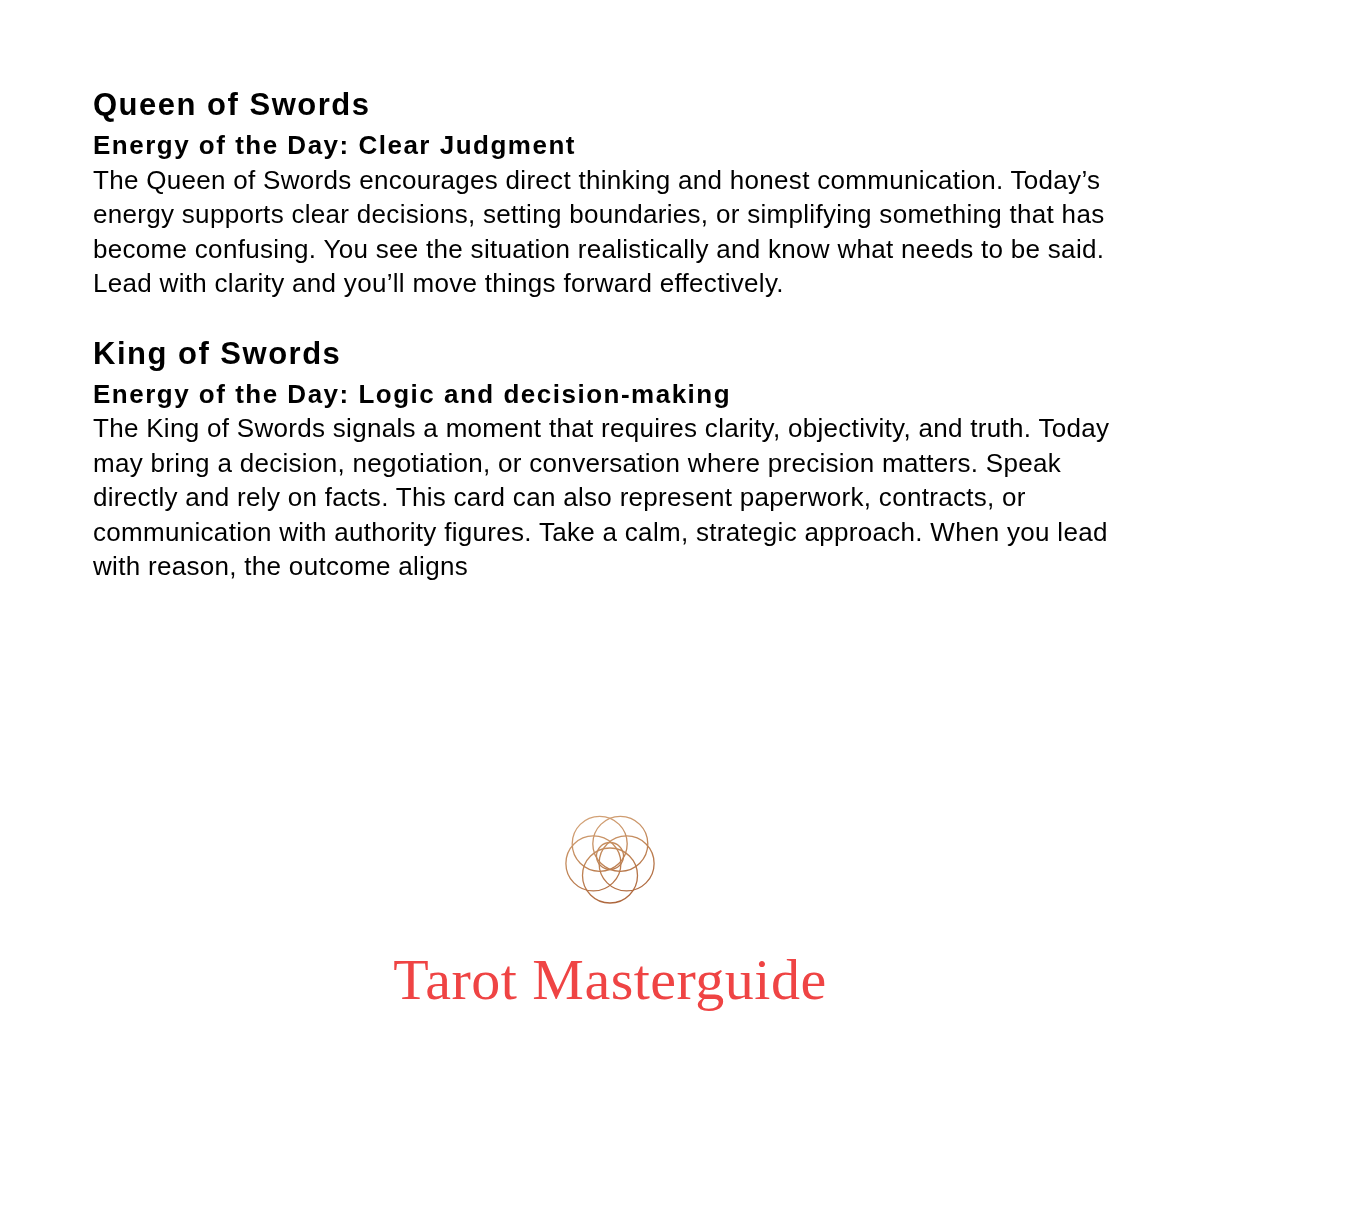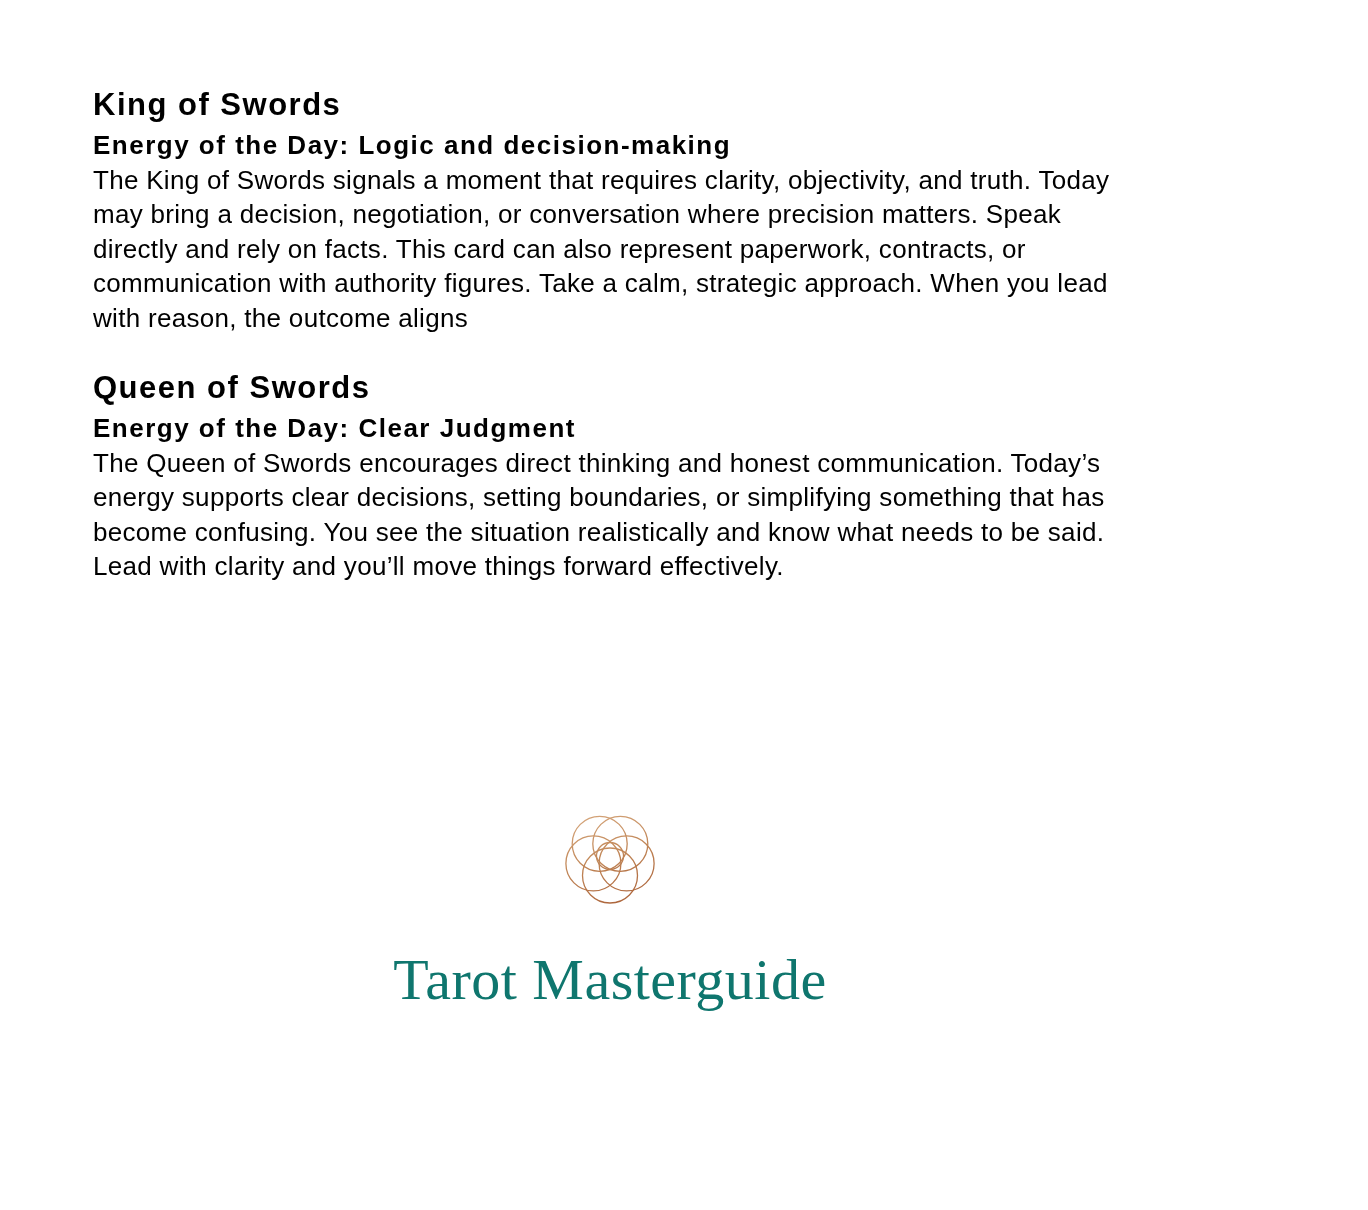--- a/index.html
+++ b/index.html
@@ -58,41 +58,41 @@
     height: 100px;
     display: inline-block;
   }
   .wordmark {
     margin-top: 35px;
     font-family: "Liberation Serif", serif;
     font-weight: 400;
     font-size: 58px;
     letter-spacing: 0.5px;
     line-height: 1.14;
-    color: #0f766e;
+    color: #ef4444;
     white-space: nowrap;
   }
 </style>
 </head>
 <body>
 
 <div class="page">
 
   <div class="content">
 
     <section class="card-section">
+      <h1 class="card-title">Queen of Swords</h1>
+      <h2 class="card-energy">Energy of the Day: Clear Judgment</h2>
+      <p class="card-desc">The Queen of Swords encourages direct thinking and honest communication. Today’s energy supports clear decisions, setting boundaries, or simplifying something that has become confusing. You see the situation realistically and know what needs to be said. Lead with clarity and you’ll move things forward effectively.</p>
+    </section>
+
+    <section class="card-section">
       <h1 class="card-title">King of Swords</h1>
       <h2 class="card-energy">Energy of the Day: Logic and decision-making</h2>
       <p class="card-desc">The King of Swords signals a moment that requires clarity, objectivity, and truth. Today may bring a decision, negotiation, or conversation where precision matters. Speak directly and rely on facts. This card can also represent paperwork, contracts, or communication with authority figures. Take a calm, strategic approach. When you lead with reason, the outcome aligns</p>
-    </section>
-
-    <section class="card-section">
-      <h1 class="card-title">Queen of Swords</h1>
-      <h2 class="card-energy">Energy of the Day: Clear Judgment</h2>
-      <p class="card-desc">The Queen of Swords encourages direct thinking and honest communication. Today’s energy supports clear decisions, setting boundaries, or simplifying something that has become confusing. You see the situation realistically and know what needs to be said. Lead with clarity and you’ll move things forward effectively.</p>
     </section>
 
     <div class="brand-block">
       <svg class="brand-logo" viewBox="0 0 100 100" xmlns="http://www.w3.org/2000/svg">
         <defs>
           <linearGradient id="copperGrad" x1="30" y1="0" x2="65" y2="100" gradientUnits="userSpaceOnUse">
             <stop offset="0" stop-color="#d7a97f"></stop>
             <stop offset="0.5" stop-color="#c08556"></stop>
             <stop offset="1" stop-color="#aa6138"></stop>
           </linearGradient>

